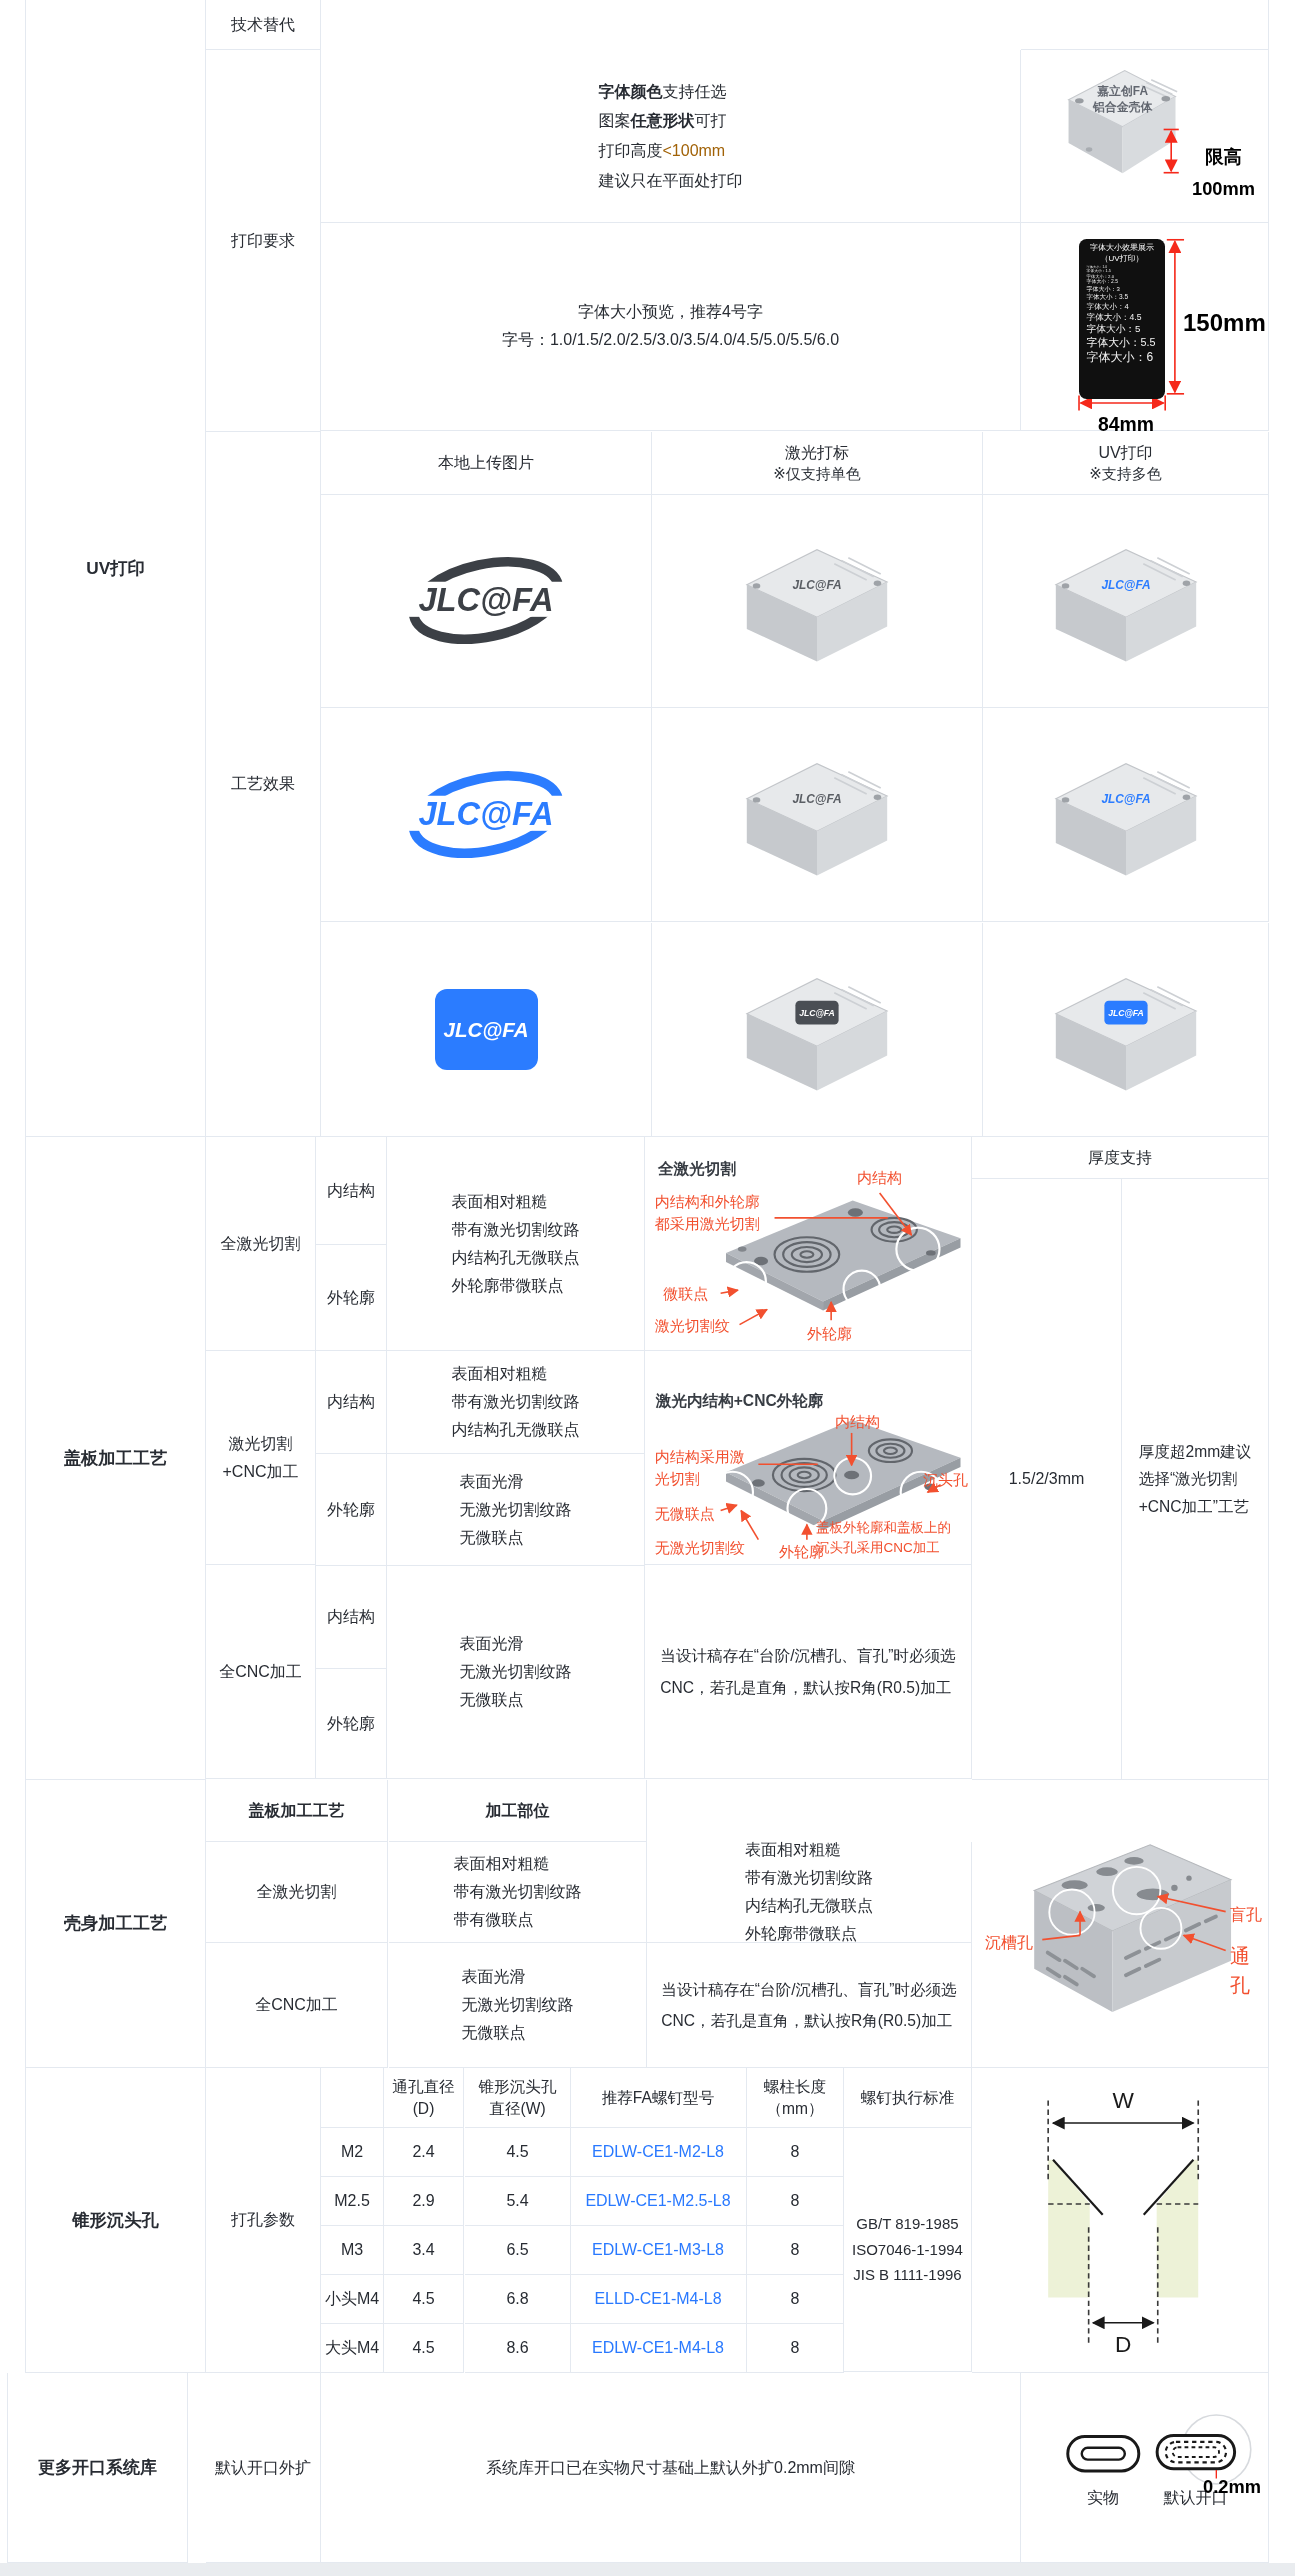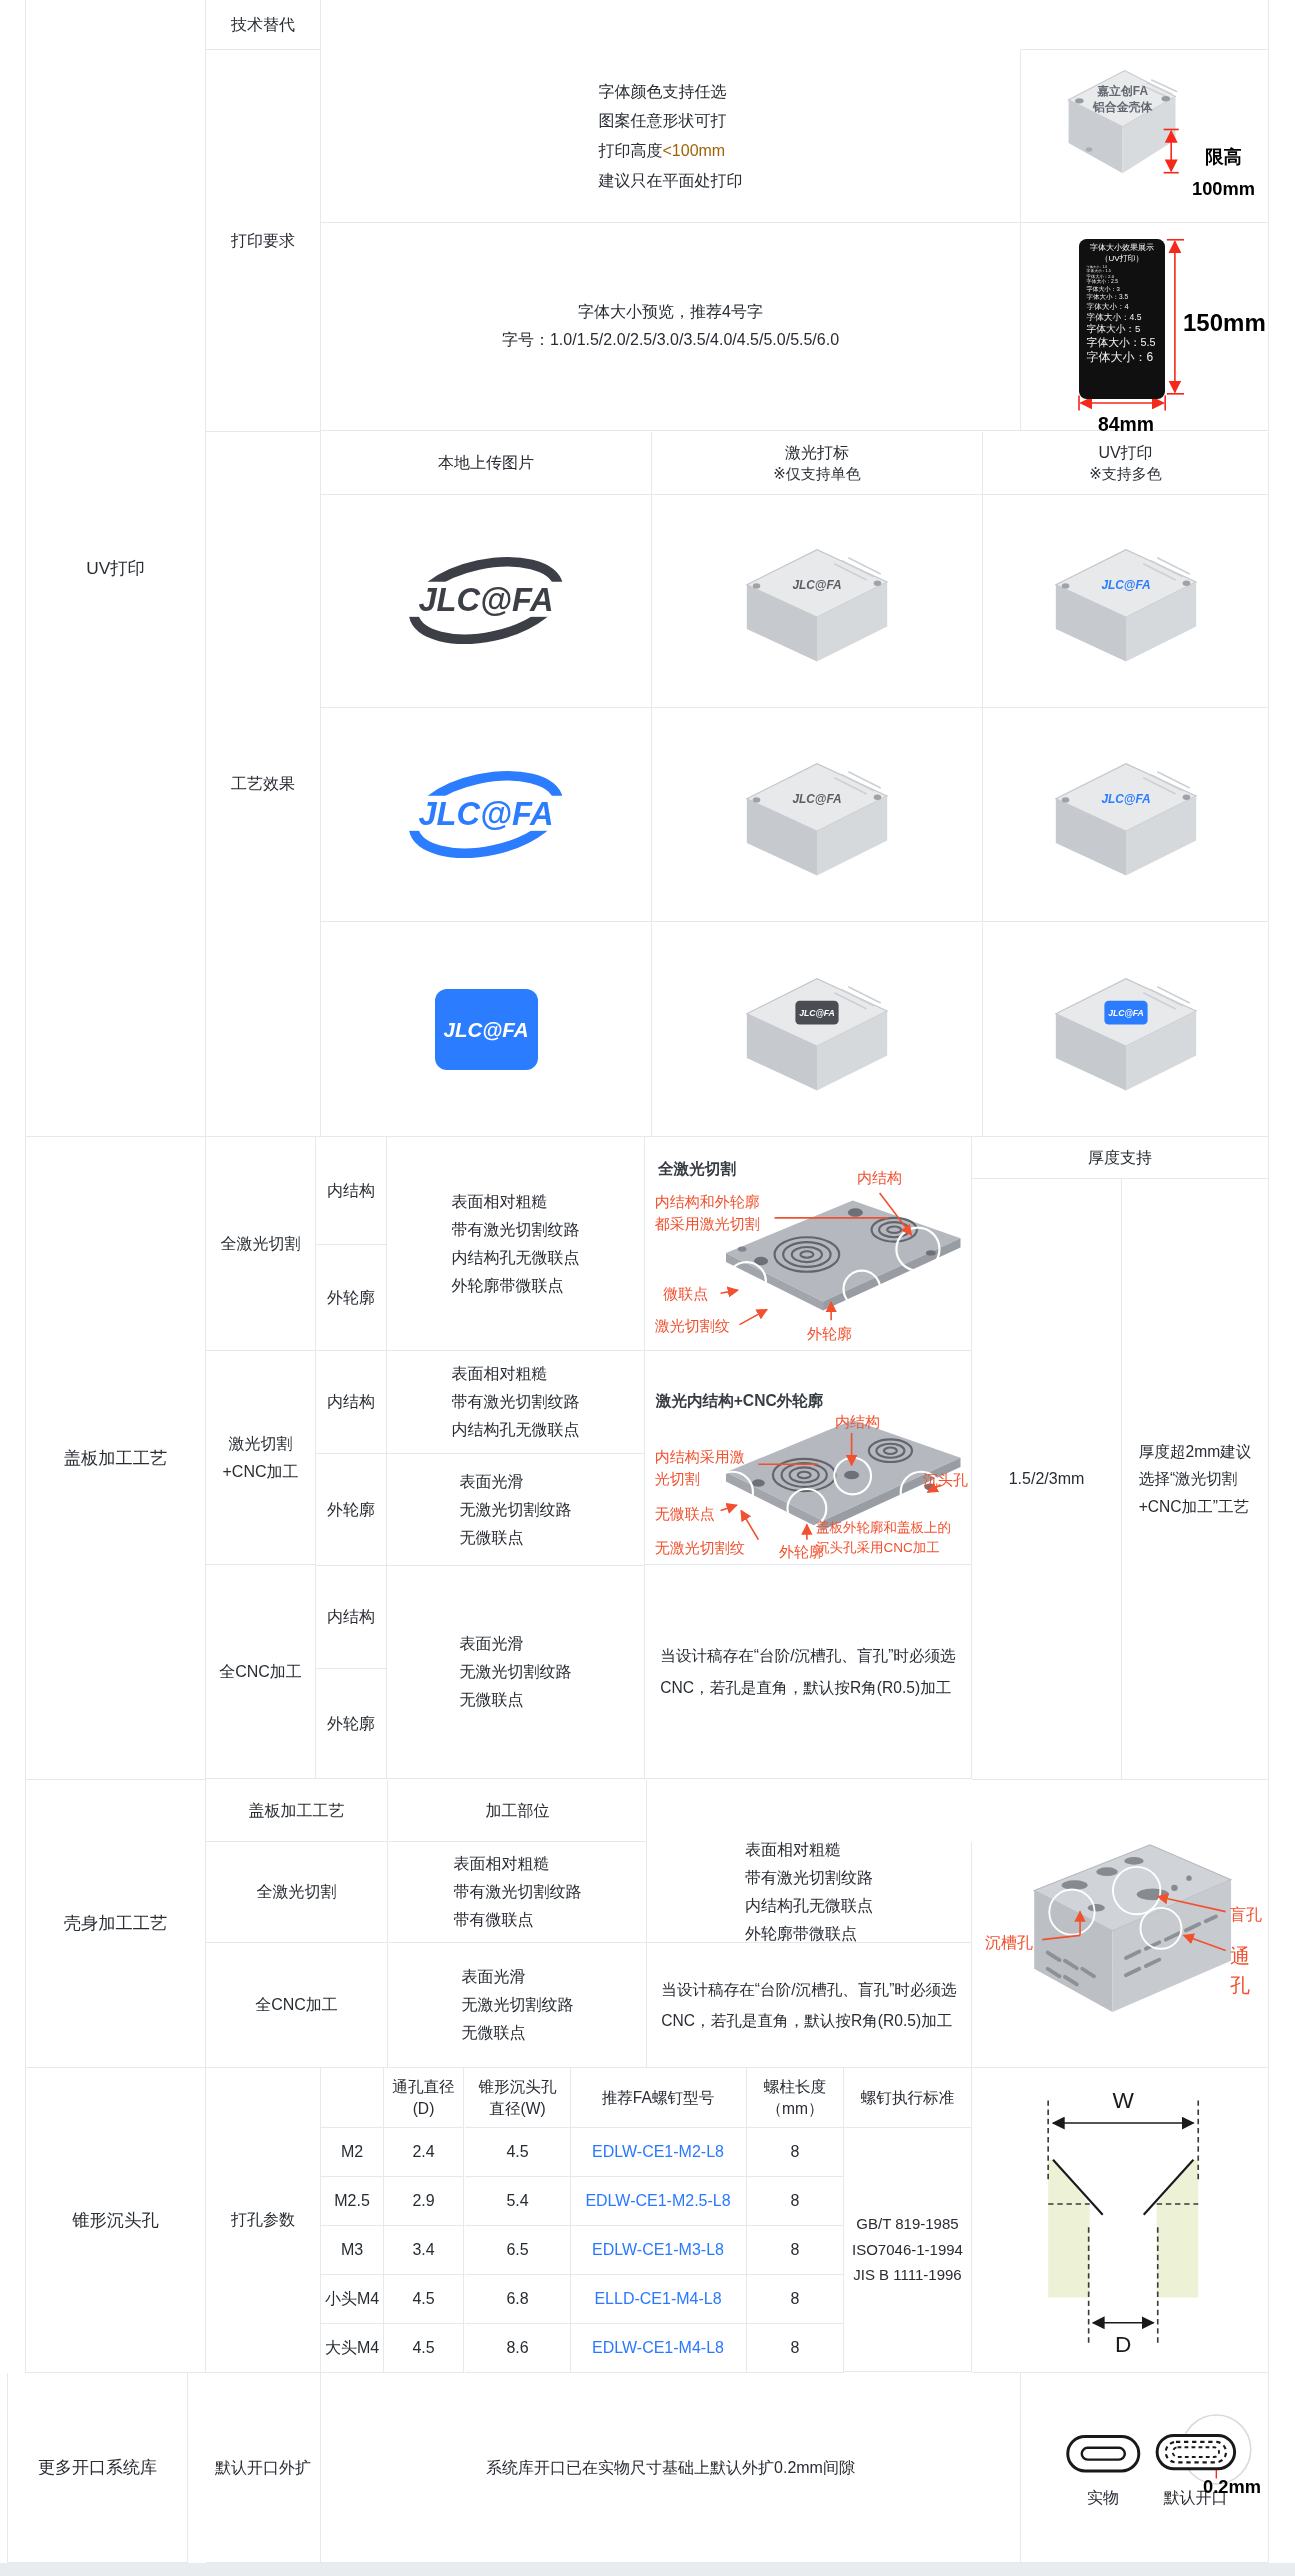--- a/index.html
+++ b/index.html
@@ -3,21 +3,21 @@
 <meta charset="utf-8">
 <style>
   html,body{margin:0;padding:0;background:#fff;}
   .page{position:relative;width:1295px;height:2576px;background:#ffffff;
         font-family:"Liberation Sans","DejaVu Sans",sans-serif;color:#282c33;}
   .cell{position:absolute;box-sizing:border-box;
         border-right:1.1px solid #e4e9f0;border-bottom:1.1px solid #e4e9f0;
         display:flex;align-items:center;justify-content:center;
         font-size:16px;line-height:1.75;text-align:center;}
   .bl{border-left:1.1px solid #e4e9f0;}
-  .bold{font-weight:400;}
+  .bold{font-weight:700;}
   .pre{white-space:pre-line;}
   .tl{text-align:left;}
   .red{color:#a16207;margin-top:40px;}
   .note{font-size:15px;color:#2f343b;}
   .link{color:#2979ff;}
   .ann{position:absolute;color:#f2502f;font-size:15px;line-height:1.45;
        white-space:pre-line;text-align:left;z-index:3;}
   .imgtitle{position:absolute;color:#383d44;font-weight:600;font-size:15.6px;z-index:3;}
   .absfill{position:absolute;left:0;top:0;}
   .dim{position:absolute;color:#000000;font-weight:700;z-index:3;}

